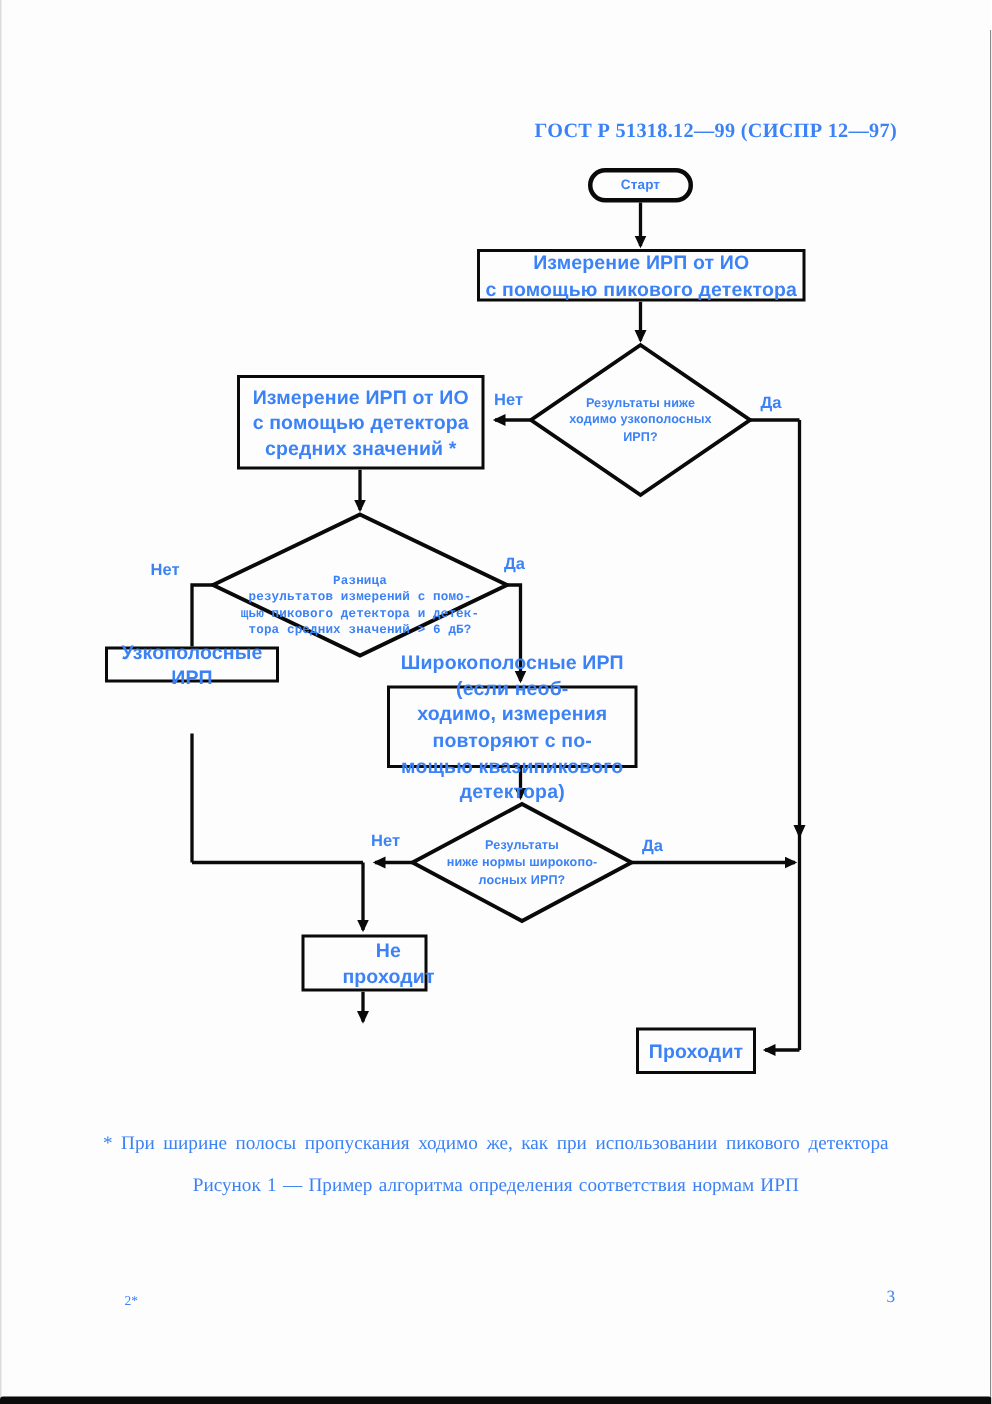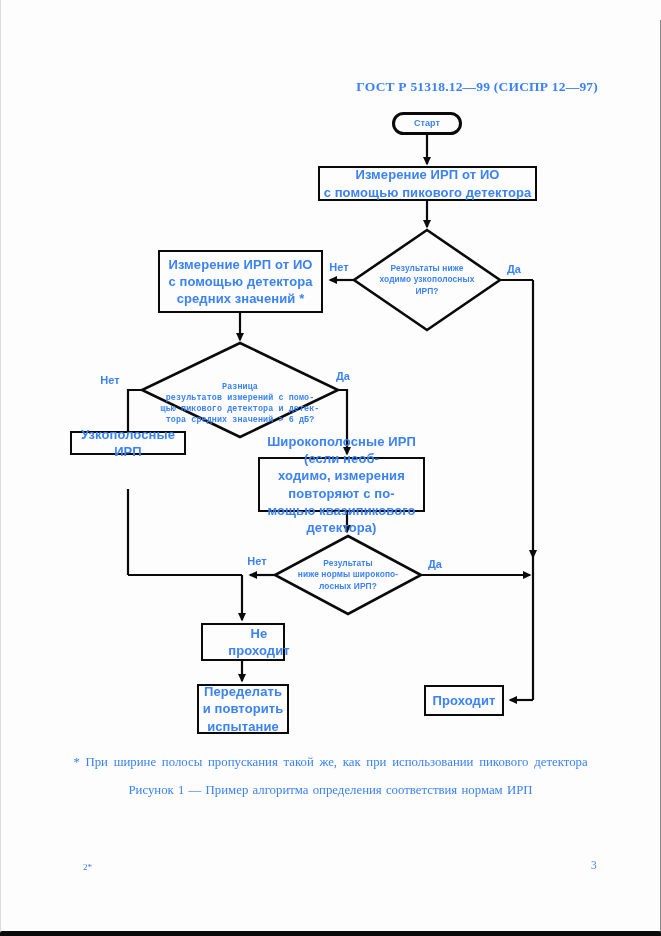--- a/index.html
+++ b/index.html
@@ -85,23 +85,20 @@
 
   <div class="node" style="left:70px;top:431px;width:116px;height:24px;">Узкополосные ИРП</div>
 
   <div class="node" style="left:258px;top:457px;width:167px;height:55px;">Широкополосные ИРП (если необ-
 ходимо, измерения повторяют с по-
 мощью квазипикового детектора)</div>
 
   <div class="node" style="left:201px;top:623px;width:84px;height:38px;padding-left:32px;">Не
 проходит</div>
 
-  <div class="node" style="left:197px;top:684px;width:92px;height:50px;">Переделать
-и повторить
-испытание</div>
 
   <div class="node" style="left:424px;top:685px;width:80px;height:31px;">Проходит</div>
 
   <div class="dtext" style="left:357px;top:255px;width:140px;height:50px;">Результаты ниже
 ходимо узкополосных
 ИРП?</div>
   <div class="dtext" style="left:160px;top:378px;width:160px;height:52px;font-family:Liberation Mono, monospace;">Разница
 результатов измерений с помо-
 щью пикового детектора и детек-
 тора средних значений &gt; 6 дБ?</div>
@@ -109,21 +106,21 @@
 ниже нормы широкопо-
 лосных ИРП?</div>
 
   <div class="blabel" style="left:326px;top:261px;width:26px;">Нет</div>
   <div class="blabel" style="left:502px;top:263px;width:24px;">Да</div>
   <div class="blabel" style="left:97px;top:374px;width:26px;">Нет</div>
   <div class="blabel" style="left:331px;top:370px;width:24px;">Да</div>
   <div class="blabel" style="left:244px;top:555px;width:26px;">Нет</div>
   <div class="blabel" style="left:423px;top:558px;width:24px;">Да</div>
 
-  <div class="footnote serif">* При ширине полосы пропускания такой же, как при использовании пикового детектора</div>
+  <div class="footnote serif">* При ширине полосы пропускания ходимо же, как при использовании пикового детектора</div>
   <div class="caption serif">Рисунок 1 — Пример алгоритма определения соответствия нормам ИРП</div>
   <div class="footer-mark serif">2*</div>
   <div class="page-num serif">3</div>
 
   <div class="scan-left"></div>
   <div class="scan-right"></div>
   <div class="scan-bottom"></div>
 </div>
 
 </body></html>

